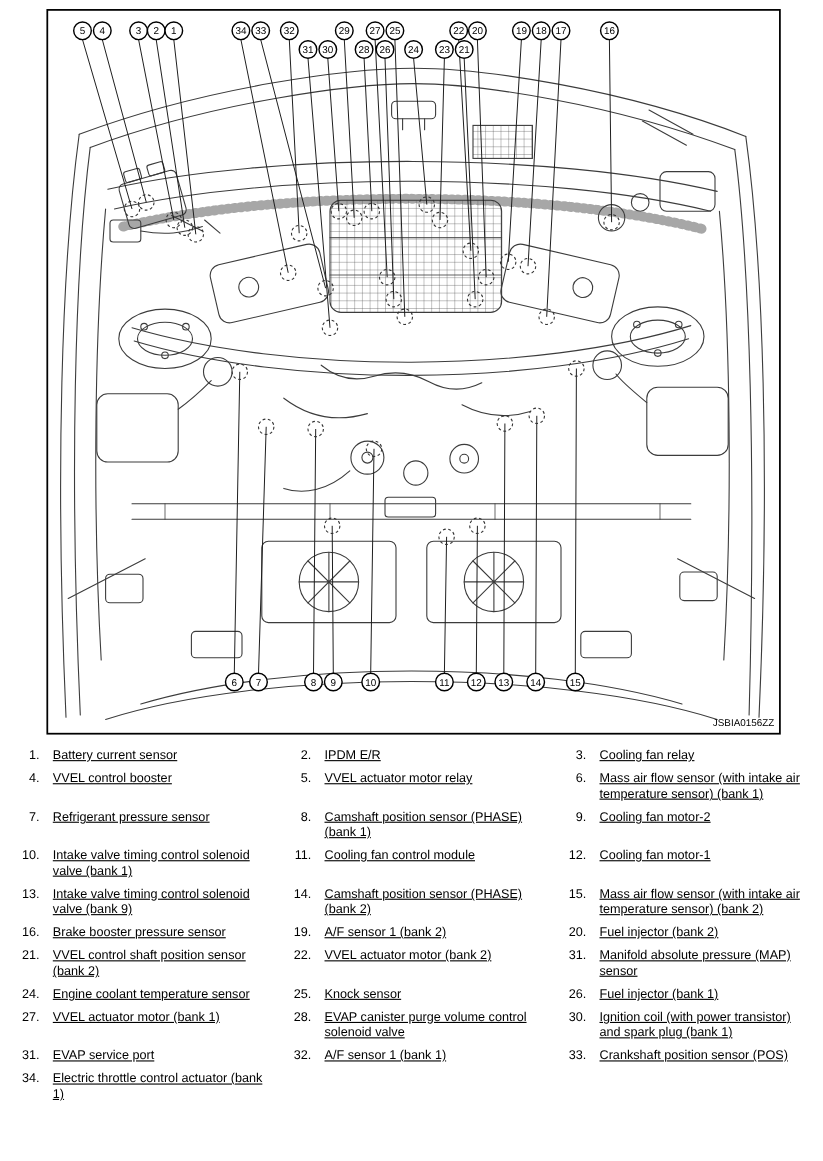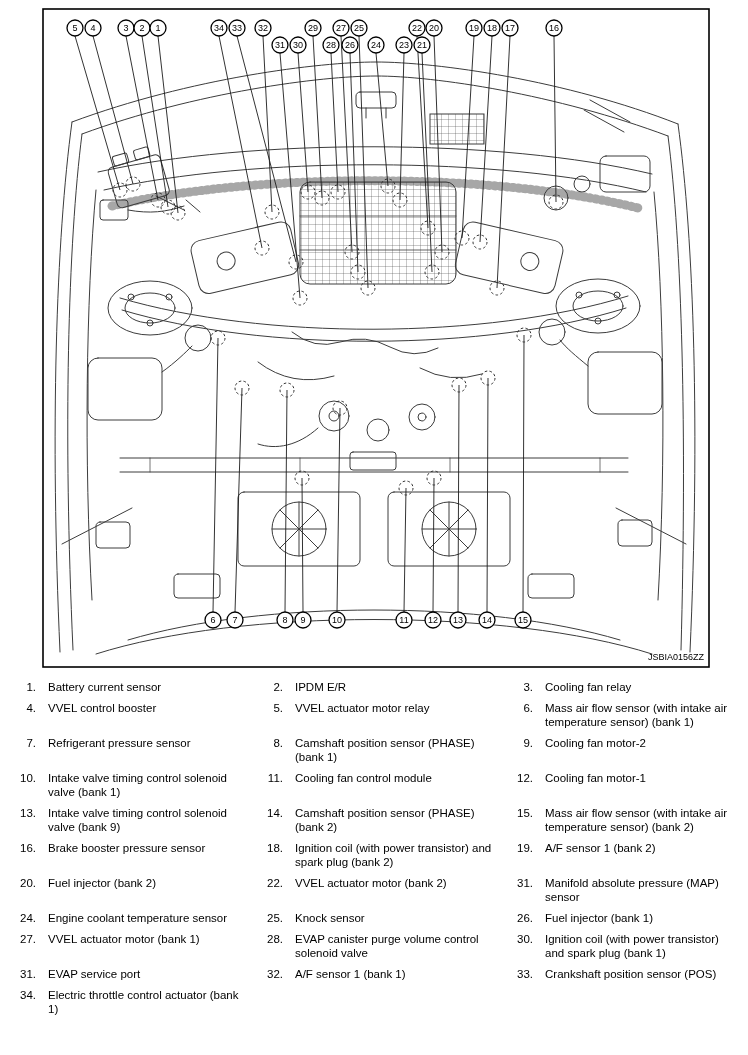--- a/index.html
+++ b/index.html
@@ -25,21 +25,21 @@
   .legend {
     padding: 8px 4px 0 10px;
     display: grid;
     grid-template-columns: 247px 250px 1fr;
     row-gap: 7px;
     font-size: 11.5px;
     line-height: 14px;
   }
   .legend-item { display: flex; align-items: flex-start; }
   .legend-item .num { flex: 0 0 26px; text-align: right; }
-  .legend-item .label { flex: 1; padding-left: 12px; padding-right: 10px; }
+  .legend-item .label { flex: 1; padding-left: 12px; padding-right: 10px; text-decoration: underline; }
 </style>
 </head>
 <body>
 
 <div class="page">
 
   <div class="figure">
     <svg width="748" height="672" viewBox="0 0 748 672">
       <defs>
         <pattern id="grid7" width="7" height="7" patternUnits="userSpaceOnUse">
@@ -351,32 +351,32 @@
       </div>
       <div class="legend-item">
         <span class="num">15.</span>
         <span class="label">Mass air flow sensor (with intake air temperature sensor) (bank 2)</span>
       </div>
       <div class="legend-item">
         <span class="num">16.</span>
         <span class="label">Brake booster pressure sensor</span>
       </div>
       <div class="legend-item">
-        <span class="num">18.</span>
-        <span class="label">Ignition coil (with power transistor) and spark plug (bank 2)</span>
-      </div>
-      <div class="legend-item">
         <span class="num">19.</span>
         <span class="label">A/F sensor 1 (bank 2)</span>
       </div>
       <div class="legend-item">
         <span class="num">20.</span>
         <span class="label">Fuel injector (bank 2)</span>
       </div>
       <div class="legend-item">
+        <span class="num">21.</span>
+        <span class="label">VVEL control shaft position sensor (bank 2)</span>
+      </div>
+      <div class="legend-item">
         <span class="num">22.</span>
         <span class="label">VVEL actuator motor (bank 2)</span>
       </div>
       <div class="legend-item">
         <span class="num">31.</span>
         <span class="label">Manifold absolute pressure (MAP) sensor</span>
       </div>
       <div class="legend-item">
         <span class="num">24.</span>
         <span class="label">Engine coolant temperature sensor</span>

